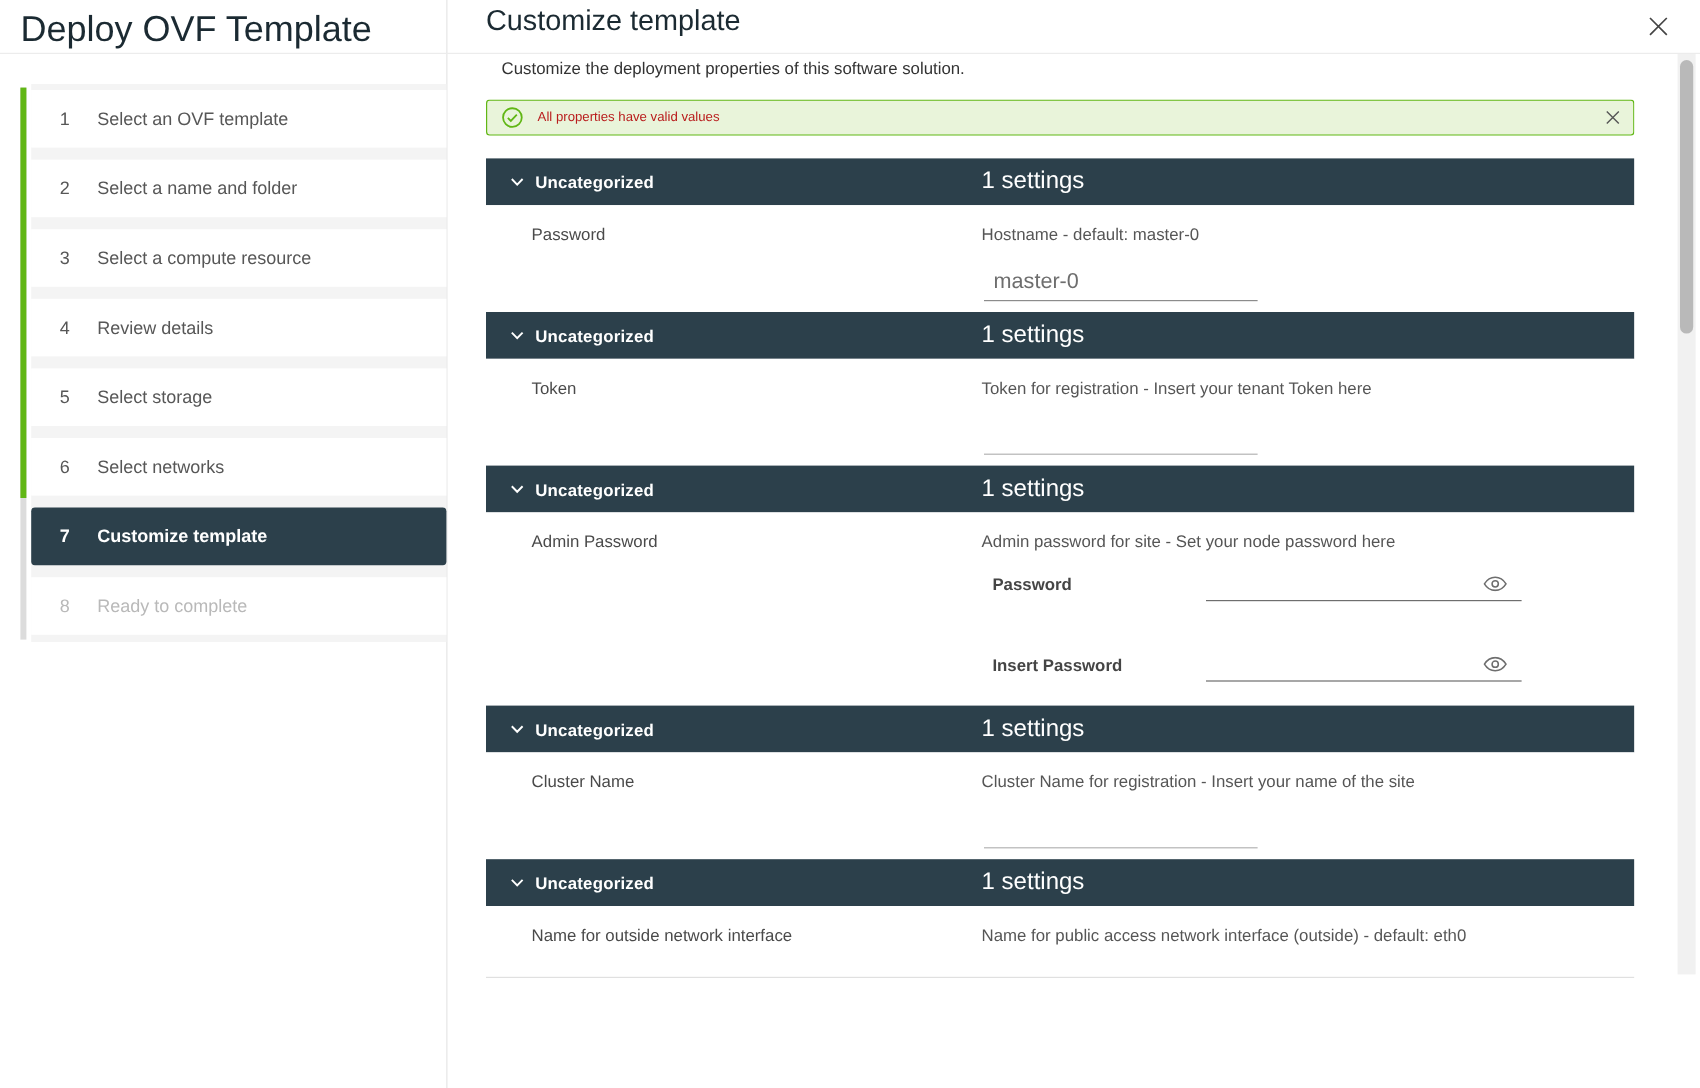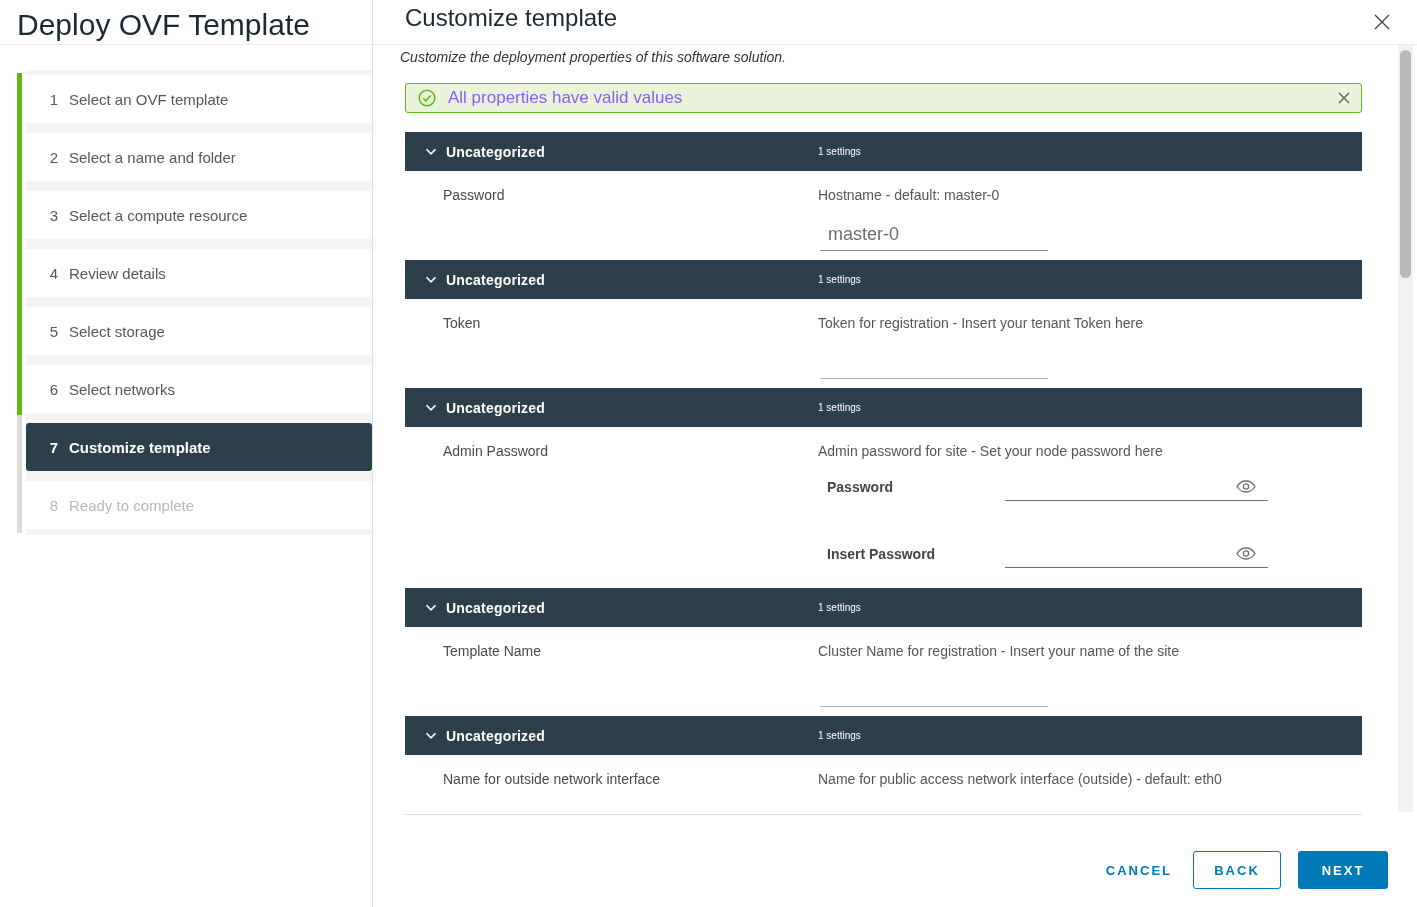--- a/index.html
+++ b/index.html
@@ -21,45 +21,45 @@
 
   
   .sidebar{width:373px;border-right:1px solid #e0e0e0;position:relative;background:#fff;flex:none;}
   .wizard-title{margin:0;padding:8px 0 0 17px;font-size:30px;font-weight:400;color:#1b2a32;white-space:nowrap;}
   .progress-track{position:absolute;left:17px;top:73px;width:5px;height:460px;background:#dcdcdc;z-index:2;}
   .progress-done{width:100%;height:342px;background:var(--green);}
   .steps{position:absolute;left:26px;right:0;top:70px;background:#f4f4f4;padding:5px 0 6px 0;}
   .step{height:48px;margin-bottom:10px;background:#fff;display:flex;align-items:center;font-size:15px;color:#575757;cursor:pointer;}
   .step:last-child{margin-bottom:0;}
   .step .num{margin-left:21px;width:14px;text-align:center;flex:none;}
-  .step .lbl{margin-left:8px;white-space:nowrap;}
+  .step .lbl{margin-left:20px;white-space:nowrap;}
   .step.active{background:var(--dark);color:#fff;font-weight:700;border-radius:3px;}
   .step.upcoming{color:#b9b9b9;cursor:default;}
 
   
   .main{flex:1;position:relative;background:#fff;}
   .dialog-close{position:absolute;top:12px;right:25px;width:20px;height:20px;background:none;border:none;padding:0;cursor:pointer;z-index:6;}
   .page-title{position:absolute;left:32px;top:4px;margin:0;font-size:24px;font-weight:400;color:#1b2a32;}
-  .page-subtitle{position:absolute;left:27px;top:49px;margin:0;font-size:14px;color:#333;font-style:italic;}
+  .page-subtitle{position:absolute;left:45px;top:49px;margin:0;font-size:14px;color:#333;}
 
   .content{position:absolute;left:32px;top:83px;width:957px;height:732px;overflow:hidden;}
   .content::after{content:"";position:absolute;left:0;bottom:0;width:100%;height:1px;background:#e0e0e0;}
 
   
   .banner{height:30px;border:1px solid var(--green);background:var(--banner-bg);border-radius:3px;
     display:flex;align-items:center;padding:0 12px;margin-bottom:19px;position:relative;}
   .banner-icon{display:inline-flex;margin-right:12px;}
-  .banner-msg{font-size:17px;color:#8b5cf6;}
+  .banner-msg{font-size:11px;color:#b91c1c;}
   .banner-close{position:absolute;right:9px;top:7px;width:16px;height:16px;background:none;border:none;padding:0;cursor:pointer;}
 
   
   .sec-header{height:39px;background:var(--dark);color:#fff;display:flex;align-items:center;position:relative;padding-left:20px;cursor:pointer;}
   .sec-chevron{display:inline-flex;}
   .sec-title{margin-left:9px;font-size:14px;font-weight:700;letter-spacing:.2px;}
-  .sec-count{position:absolute;left:413px;font-size:10px;font-weight:400;}
+  .sec-count{position:absolute;left:413px;font-size:20px;font-weight:400;}
   .row{position:relative;height:89px;background:#fff;}
   .row.row-pw{height:161px;}
   .row.row-clipped{height:85px;}
   .row-label{position:absolute;left:38px;top:16px;font-size:14px;color:#4a4a4a;}
   .row-desc{position:absolute;left:413px;top:16px;font-size:14px;color:#565656;}
   .u-input{position:absolute;left:415px;bottom:9px;width:228px;border:none;border-bottom:1px solid #b3b3b3;
     outline:none;background:transparent;font-family:"Liberation Sans",sans-serif;font-size:18px;color:#6e6e6e;padding:0 0 5px 8px;}
   .u-input.has-value{border-bottom-color:#8c8c8c;}
   .pw-row{position:absolute;left:422px;width:441px;height:30px;}
   .pw-row.p1{top:44px;}
@@ -223,21 +223,21 @@
             <div class="sec-header">
               <span class="sec-chevron">
                 <svg width="12" height="8" viewBox="0 0 12 8">
                   <path d="M1.5 1.2L6 5.8l4.5-4.6" stroke="#fff" stroke-width="1.6" fill="none"></path>
                 </svg>
               </span>
               <span class="sec-title">Uncategorized</span>
               <span class="sec-count">1 settings</span>
             </div>
             <div class="row">
-              <div class="row-label">Template Name</div>
+              <div class="row-label">Cluster Name</div>
               <div class="row-desc">Cluster Name for registration - Insert your name of the site</div>
               <input class="u-input" type="text" style="">
             </div>
           </section>
           <section class="section">
             <div class="sec-header">
               <span class="sec-chevron">
                 <svg width="12" height="8" viewBox="0 0 12 8">
                   <path d="M1.5 1.2L6 5.8l4.5-4.6" stroke="#fff" stroke-width="1.6" fill="none"></path>
                 </svg>
@@ -250,19 +250,14 @@
               <div class="row-desc">Name for public access network interface (outside) - default: eth0</div>
             </div>
           </section>
         </div>
     </div>
 
     <div class="scrollbar">
       <div class="scroll-thumb"></div>
     </div>
 
-    <footer class="footer">
-      <button class="btn btn-link">CANCEL</button>
-      <button class="btn btn-outline">BACK</button>
-      <button class="btn btn-primary">NEXT</button>
-    </footer>
   </main>
 </div>
 
 </body></html>

